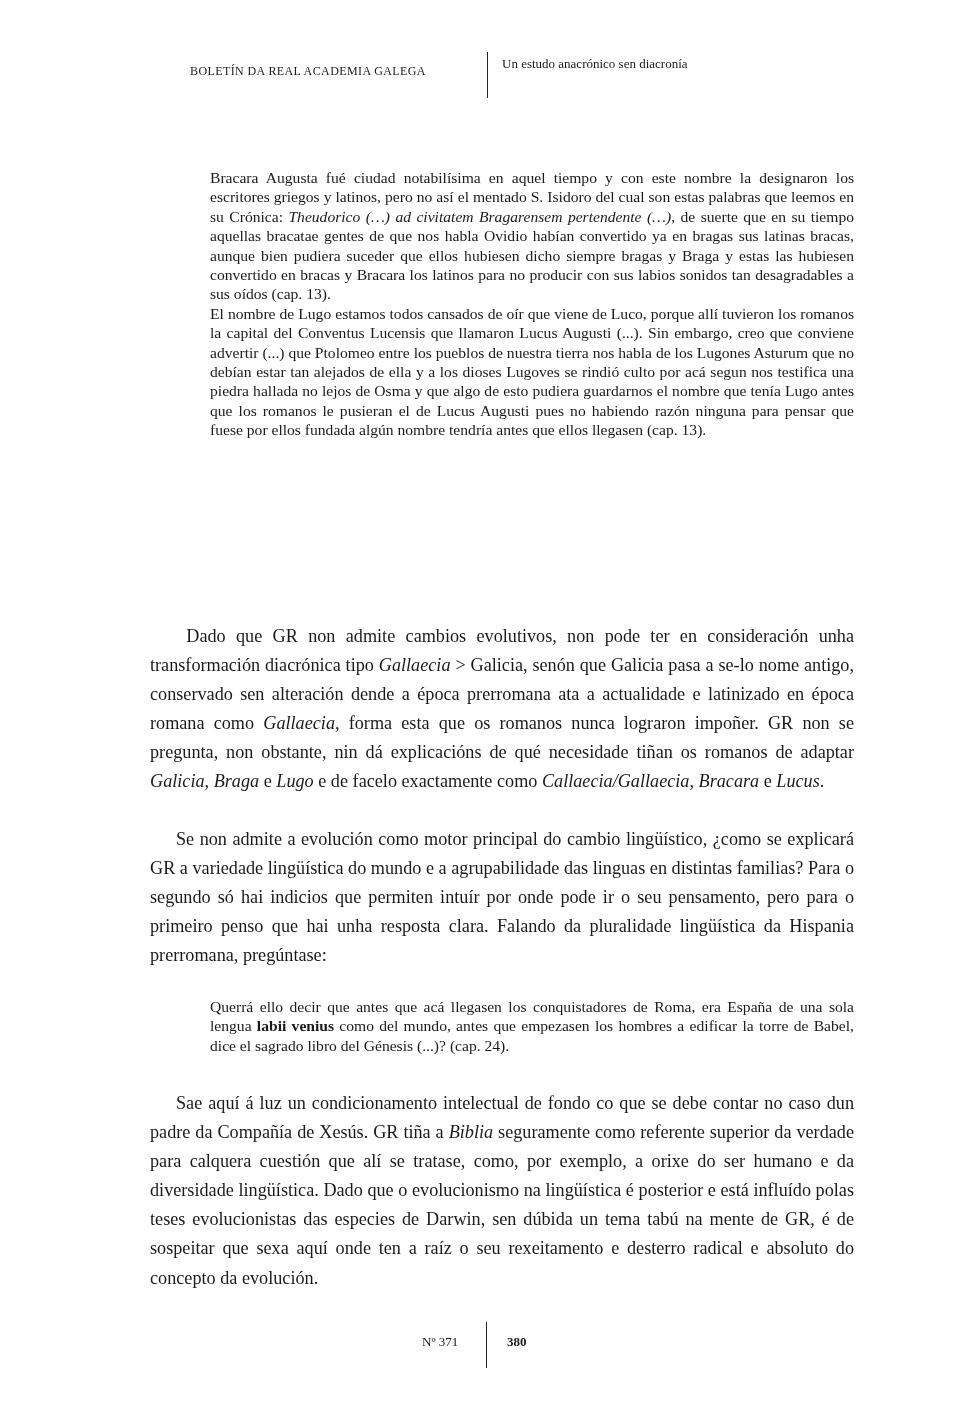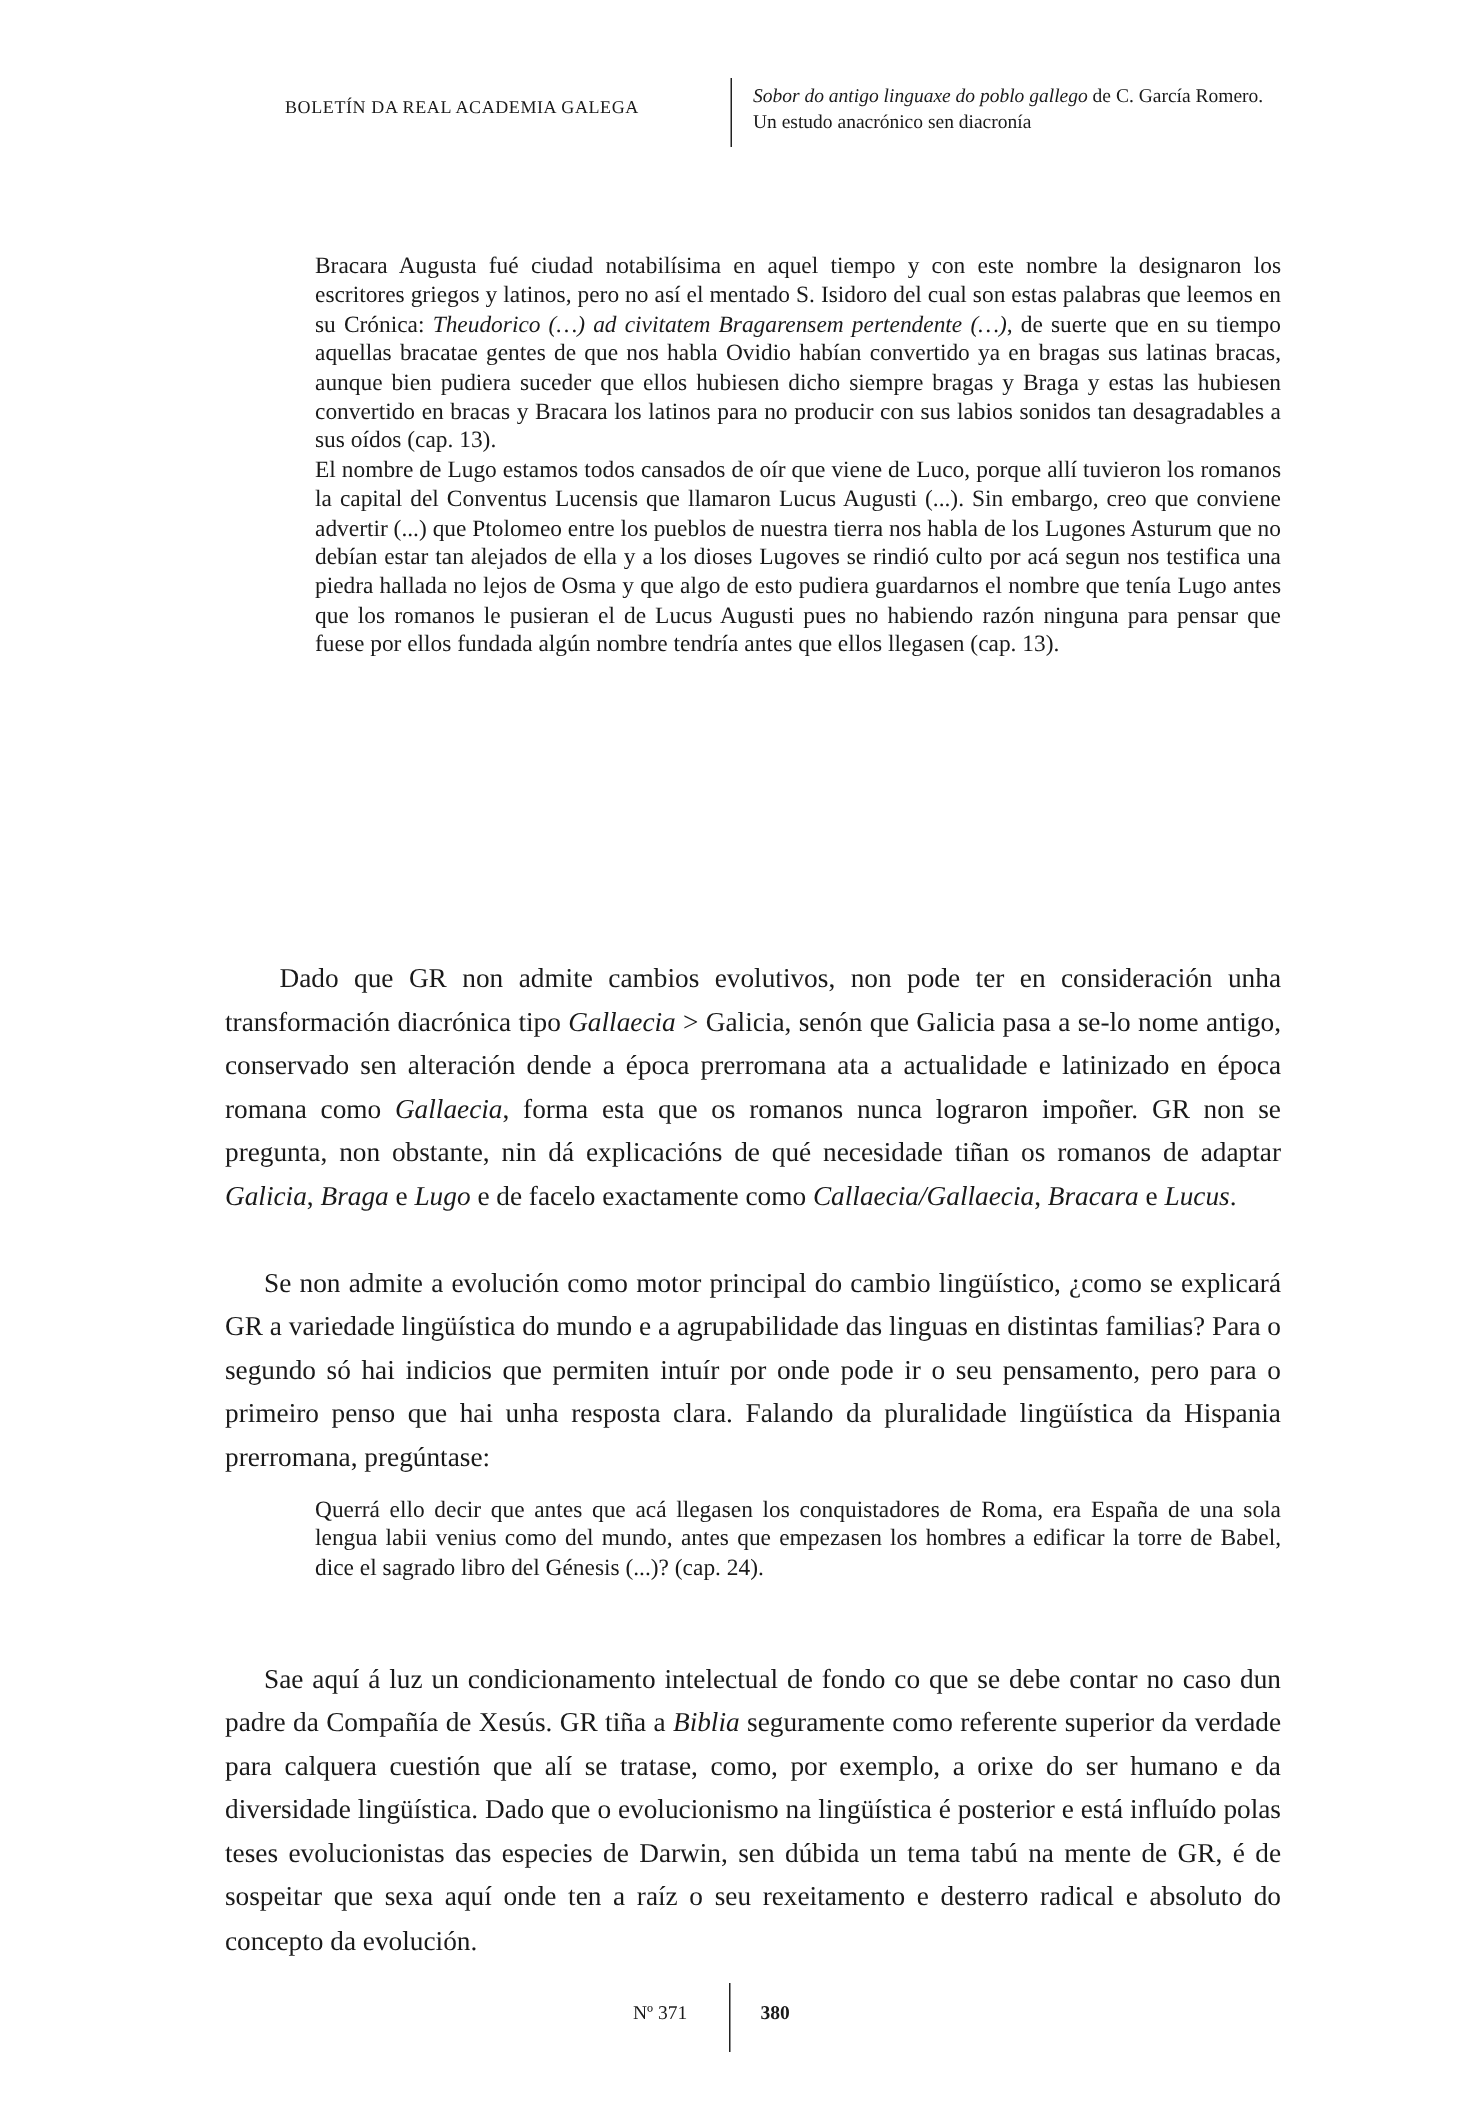--- a/index.html
+++ b/index.html
@@ -17,33 +17,32 @@
   .q1 { top: 168px; }
   .q2 { top: 997px; }
 
   .body-para { position: absolute; left: 150px; width: 704px; font-size: 18.2px; line-height: 29.1px;
          text-align: justify; text-indent: 0; }
   .body-para p { margin: 0; text-indent: 0; }
   .bp1 { top: 622px; }
   .bp2 { top: 825px; }
   .bp3 { top: 1089px; }
   em { font-style: italic; }
-  b { font-weight: normal; }
+  b { font-weight: bold; }
 
   .footer-left { position: absolute; left: 422px; top: 1334px; font-size: 13px; }
   .footer-divider { position: absolute; left: 486px; top: 1322px; width: 1px; height: 46px; background: #222; }
   .footer-right { position: absolute; left: 507px; top: 1334px; font-size: 13px; font-weight: bold; }
 </style>
 </head>
 <body>
 
 <div class="header-left">BOLETÍN DA REAL ACADEMIA GALEGA</div>
 <div class="header-divider"></div>
 <div class="header-right">
-  <div><em>Sobor do antigo linguaxe do poblo gallego</em><span> de C. García Romero.</span></div>
   <div>Un estudo anacrónico sen diacronía</div>
 </div>
 
 <div class="quote-block q1">
   <p><span>Bracara Augusta fué ciudad notabilísima en aquel tiempo y con este nombre la designaron los escritores griegos y latinos, pero no así el mentado S. Isidoro del cual son estas palabras que leemos en su Crónica: </span><em>Theudorico (…) ad civitatem Bragarensem pertendente (…)</em><span>, de suerte que en su tiempo aquellas bracatae gentes de que nos habla Ovidio habían convertido ya en bragas sus latinas bracas, aunque bien pudiera suceder que ellos hubiesen dicho siempre bragas y Braga y estas las hubiesen convertido en bracas y Bracara los latinos para no producir con sus labios sonidos tan desagradables a sus oídos (cap. 13).</span></p>
   <p>El nombre de Lugo estamos todos cansados de oír que viene de Luco, porque allí tuvieron los romanos la capital del Conventus Lucensis que llamaron Lucus Augusti (...). Sin embargo, creo que conviene advertir (...) que Ptolomeo entre los pueblos de nuestra tierra nos habla de los Lugones Asturum que no debían estar tan alejados de ella y a los dioses Lugoves se rindió culto por acá segun nos testifica una piedra hallada no lejos de Osma y que algo de esto pudiera guardarnos el nombre que tenía Lugo antes que los romanos le pusieran el de Lucus Augusti pues no habiendo razón ninguna para pensar que fuese por ellos fundada algún nombre tendría antes que ellos llegasen (cap. 13).</p>
 </div>
 
 <div class="body-para bp1">
   <p style="text-indent:0"><span style="padding-left:0"></span>
@@ -75,21 +74,21 @@
   .body-para p { text-indent: 0; }
   .body-para > p { text-indent: 0; }
   .body-para > p { text-indent: 0; }
   .body-para > p { text-indent: 0; }
   .body-para > p { text-indent: 0; }
   .body-para > p { text-indent: 0; }
   .body-para > p { text-indent: 0; }
   .body-para > p { text-indent: 0; }
   .body-para > p { text-indent: 0; }
   .body-para > p { text-indent: 0; }
-  .body-para > p { text-indent: 0; margin-top: 16px; }
+  .body-para > p { text-indent: 0; }
   .body-para > p { text-indent: 0; }
   .body-para > p { text-indent: 0; }
   .body-para > p { text-indent: 0; }
   .body-para > p { text-indent: 0; }
   .body-para > p { text-indent: 0; }
   .body-para > p { text-indent: 0; }
   .body-para > p { text-indent: 0; }
   .body-para > p { text-indent: 0; }
   .body-para > p { text-indent: 0; }
   .body-para > p { text-indent: 0; }

